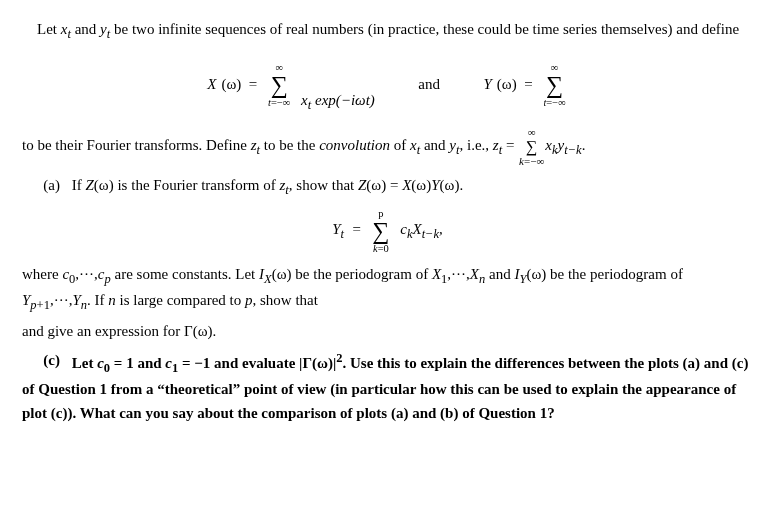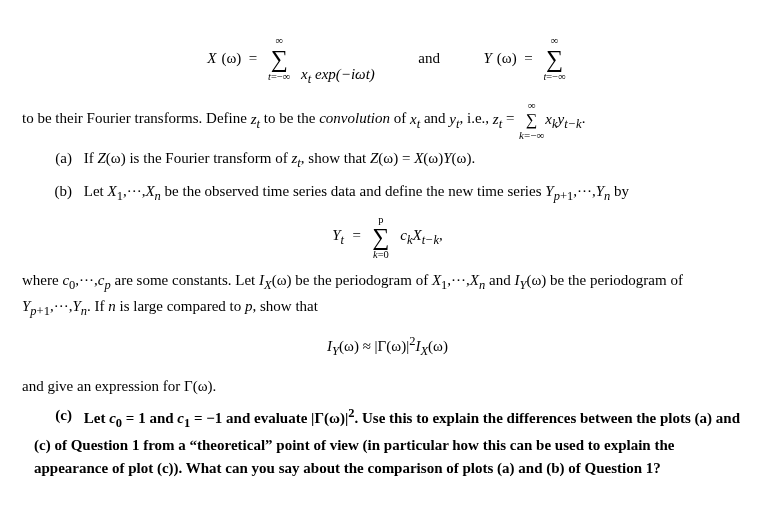--- a/index.html
+++ b/index.html
@@ -21,21 +21,21 @@
 
     .indent-label {
       display: inline-block;
       width: 38px;
       text-align: right;
       margin-right: 8px;
       vertical-align: top;
     }
 
     .item-block {
-      margin: 6px 12px;
+      margin: 6px 0;
     }
 
     .item-content {
       display: inline;
     }
 
     p {
       margin-bottom: 4px;
       text-indent: 0;
     }
@@ -82,20 +82,23 @@
       text-align: center;
       margin: 10px 0 14px 0;
     }
 
   </style>
 </head>
 <body>
 
 <div>
 
+  <p>
+    &nbsp;&nbsp;&nbsp;&nbsp;Let <span class="italic">x<sub>t</sub></span> and <span class="italic">y<sub>t</sub></span> be two infinite sequences of real numbers (in practice, these could be time series themselves) and define
+  </p>
 
   <div class="center-row">
 
     <div style="display:inline-flex; align-items:center; gap:5px;">
       <span style="font-style:italic;">X</span>
         <span>(ω) &nbsp;=&nbsp;</span>
       <span class="sum-container">
         <span class="limit-top">∞</span>
         <span class="sigma">∑</span>
         <span class="limit-bot" style="white-space:nowrap;"><span class="italic">t</span>=−∞</span>
@@ -124,46 +127,37 @@
       </span><span class="italic">x<sub>k</sub>y<sub>t−k</sub></span>.
   </p>
 
   <div class="item-block">
     <span class="indent-label">(a)</span>
     <span class="item-content">
       If <span class="italic">Z</span>(ω) is the Fourier transform of <span class="italic">z<sub>t</sub></span>, show that <span class="italic">Z</span>(ω) = <span class="italic">X</span>(ω)<span class="italic">Y</span>(ω).
     </span>
   </div>
 
-  <div class="item-block">
-    <span class="indent-label">(b)</span>
-    <span class="item-content">
-      Let <span class="italic">X</span><sub>1</sub>,···,<span class="italic">X<sub>n</sub></span> be the observed time series data and define the new time series <span class="italic">Y<sub>p</sub></span><sub>+1</sub>,···,<span class="italic">Y<sub>n</sub></span> by
-    </span>
-  </div>
 
   <div class="center-row eq-line">
     <div style="display:inline-flex; align-items:center; gap:5px;">
       <span class="italic">Y<sub>t</sub> &nbsp;=&nbsp;</span>
       <span class="sum-container">
         <span class="limit-top">p</span>
         <span class="sigma">∑</span>
         <span class="limit-bot"><span class="italic">k</span>=0</span>
       </span>
       <span class="italic">&nbsp;c<sub>k</sub>X<sub>t−k</sub>,</span>
     </div>
   </div>
 
   <p>
     where <span class="italic">c</span><sub>0</sub>,···,<span class="italic">c<sub>p</sub></span> are some constants. Let <span class="italic">I<sub>X</sub></span>(ω) be the periodogram of <span class="italic">X</span><sub>1</sub>,···,<span class="italic">X<sub>n</sub></span> and <span class="italic">I<sub>Y</sub></span>(ω) be the periodogram of <span class="italic">Y<sub>p</sub></span><sub>+1</sub>,···,<span class="italic">Y<sub>n</sub></span>. If <span class="italic">n</span> is large compared to <span class="italic">p</span>, show that
   </p>
 
-  <div class="approx-block">
-    <span class="italic">I<sub>Y</sub></span>(ω) ≈ |Γ(ω)|<sup>2</sup><span class="italic">I<sub>X</sub></span>(ω)
-  </div>
 
   <p>
     and give an expression for Γ(ω).
   </p>
 
   <div class="item-block" style="margin-top:6px;font-weight:bold;">
     <span class="indent-label">(c)</span>
     <span class="item-content">
       Let <span class="italic">c</span><sub>0</sub>&nbsp;=&nbsp;1 and <span class="italic">c</span><sub>1</sub>&nbsp;=&nbsp;−1 and evaluate |Γ(ω)|<sup>2</sup>. Use this to explain the differences between the plots (a) and (c) of Question 1 from a “theoretical” point of view (in particular how this can be used to explain the appearance of plot (c)). What can you say about the comparison of plots (a) and (b) of Question 1?
     </span>

